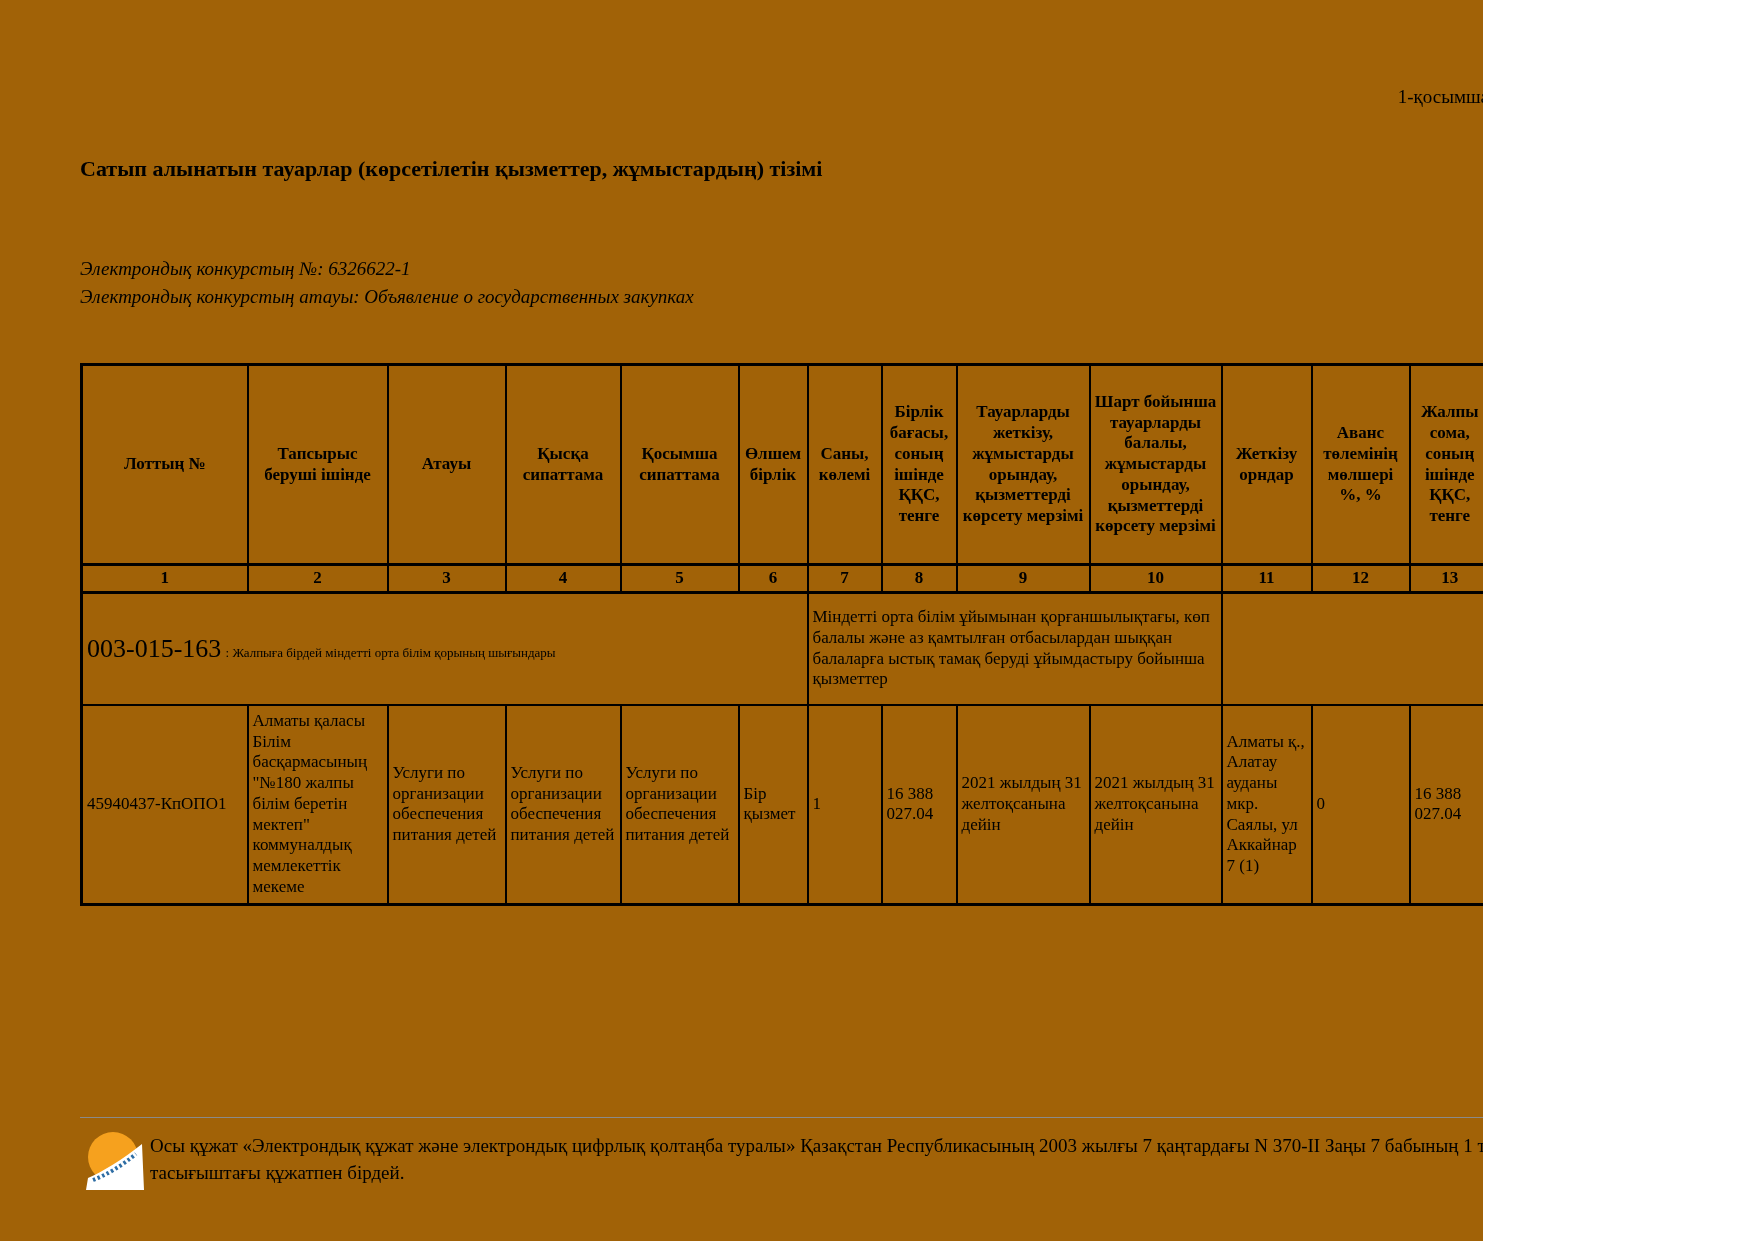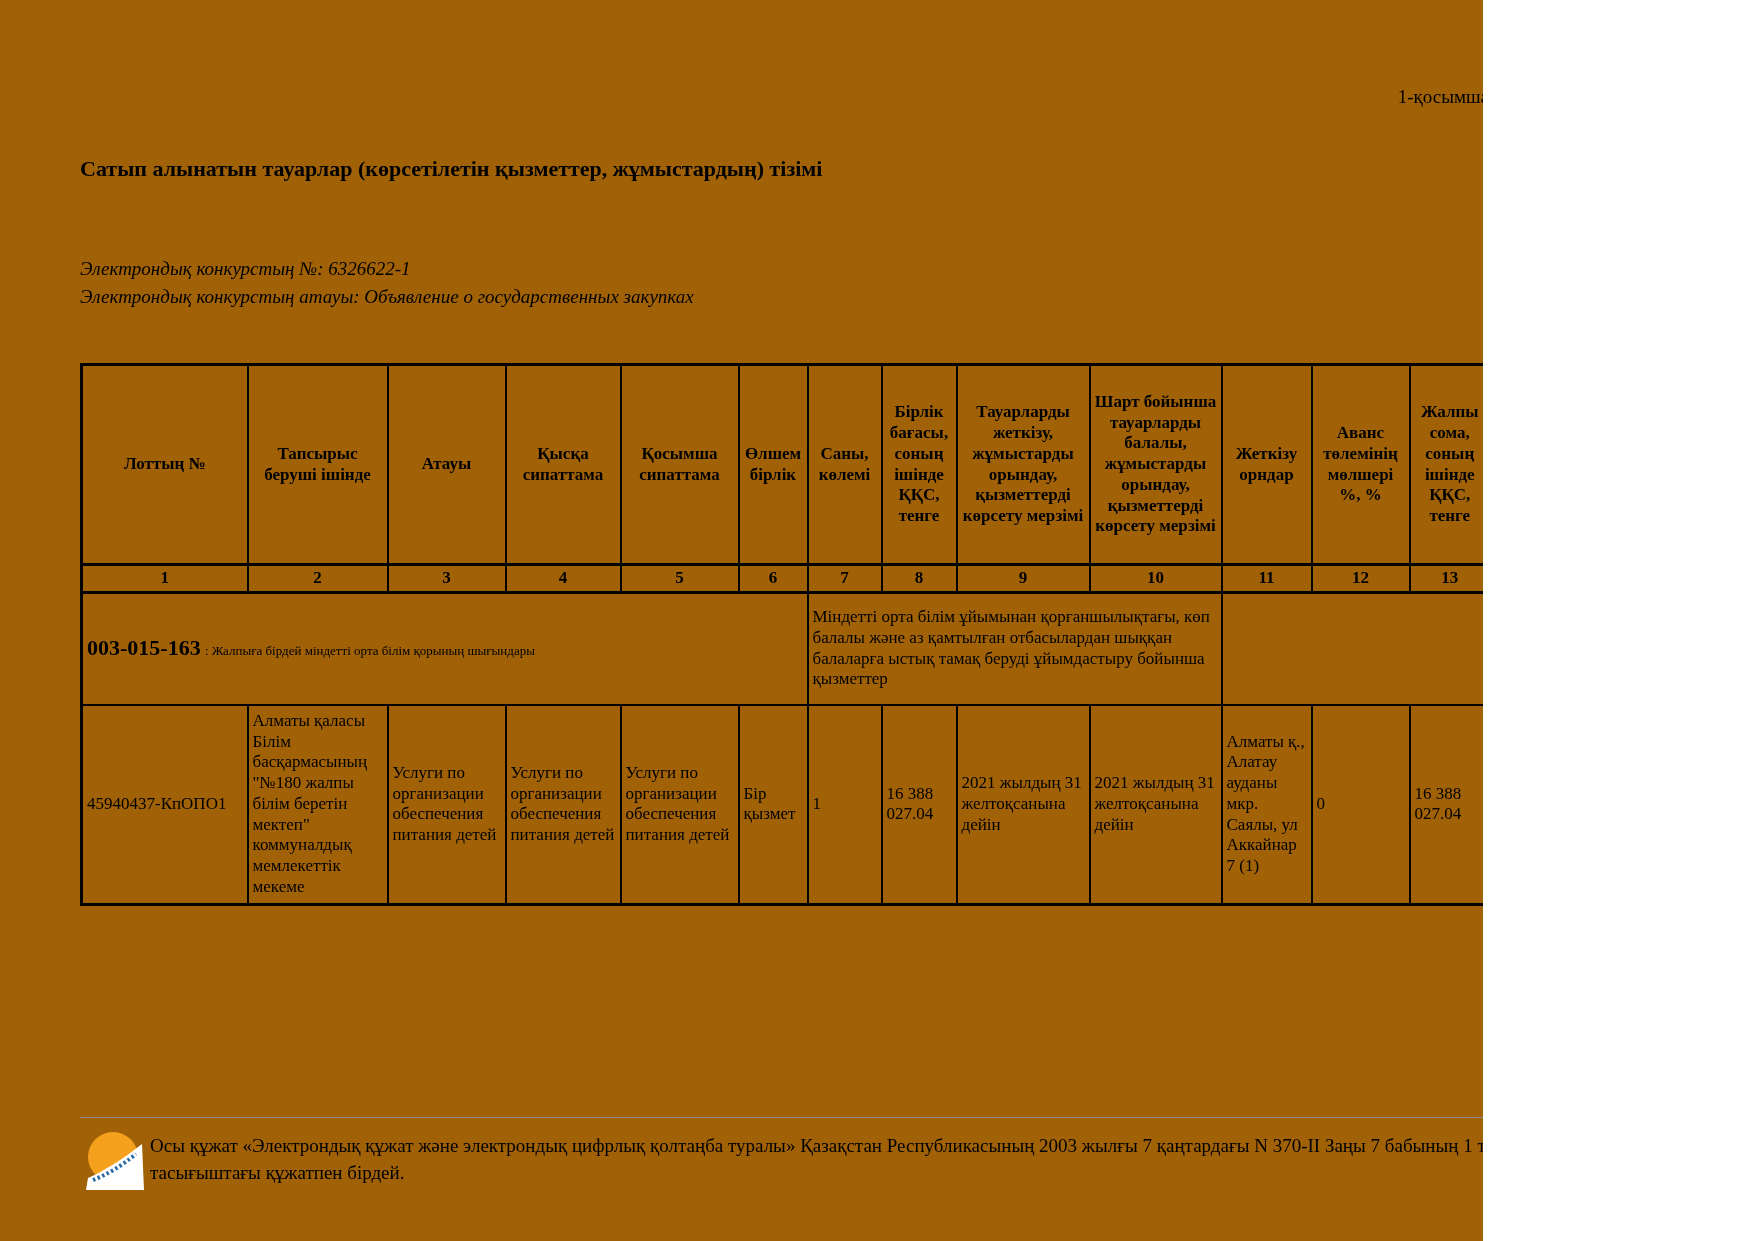--- a/index.html
+++ b/index.html
@@ -67,21 +67,21 @@
   tr.numbers-row { height: 28px; }
   tr.numbers-row td {
     font-weight: bold;
     text-align: center;
     vertical-align: middle;
     border-top: 3px solid #000;
     border-bottom: 3px solid #000;
   }
   tr.lot-row { height: 112px; }
   tr.lot-row td { vertical-align: middle; border-radius: 15px; }
-  .lot-code { font-size: 22px; font-weight: bold; }
+  .lot-code { font-size: 26px; font-weight: normal; }
   .lot-title { font-size: 13px; }
   .lot-desc { vertical-align: middle; }
   tr.data-row { height: 200px; }
   tr.data-row td { vertical-align: middle; text-align: left; }
   .footer {
     position: absolute;
     top: 1117px;
     left: 80px;
     width: 1594px;
     border-top: 1px solid #8a8a8a;

